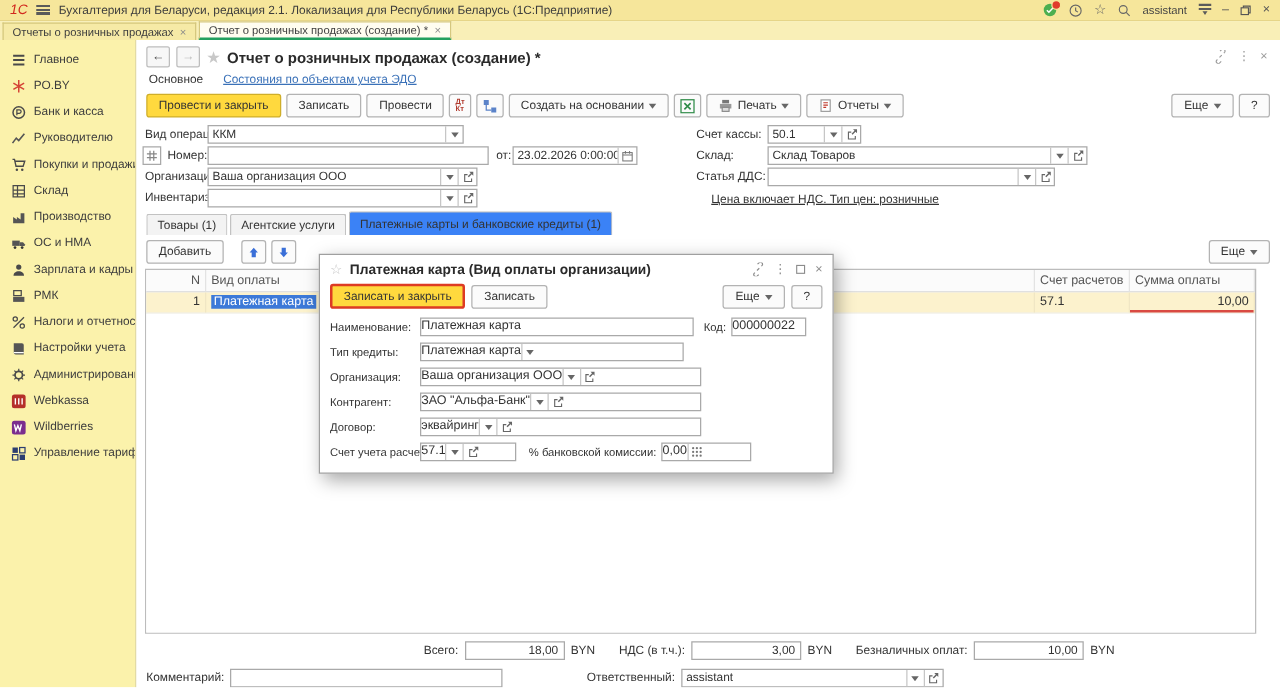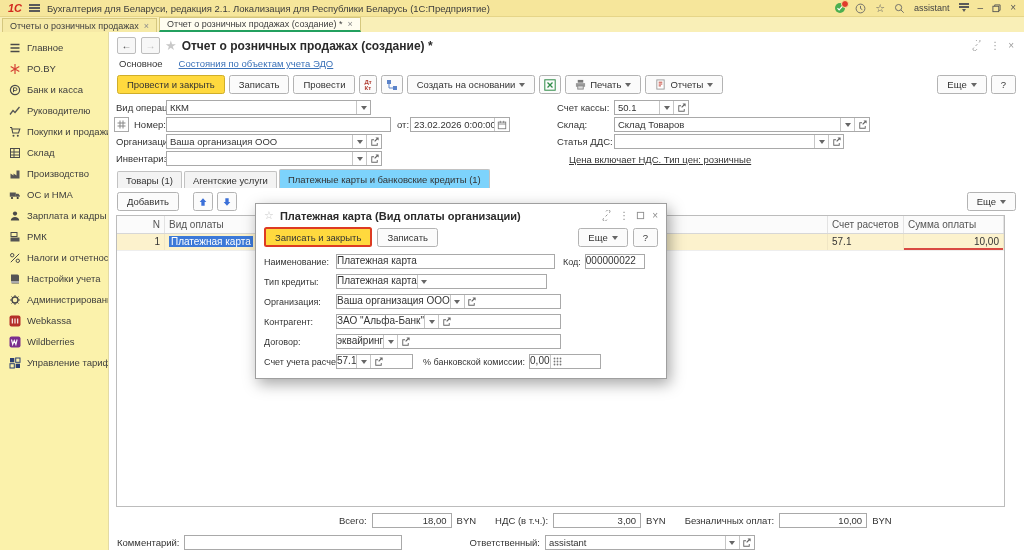--- a/index.html
+++ b/index.html
@@ -3,21 +3,21 @@
 <meta charset="utf-8">
 <style>
   html,body{margin:0;padding:0}
   .screen{position:relative;width:1024px;height:550px;overflow:hidden;background:#fff;
           font-family:"Liberation Sans","DejaVu Sans",sans-serif;font-size:10px;color:#333}
   svg{display:block}
 
   
   .titlebar{position:absolute;top:0;left:0;right:0;height:17px;background:#f6e69b;border-bottom:1px solid #e6d588;
             display:flex;align-items:center;gap:7px;padding:0 8px;box-sizing:border-box}
-  .logo1c{color:#d2281e;font-weight:bold;font-style:italic;font-size:11px;line-height:1}
+  .logo1c{color:#d2281e;font-weight:normal;font-style:italic;font-size:11px;line-height:1}
   .hamb{width:11px;height:8px;background:linear-gradient(#5a5a5a 0 2px,transparent 2px 3px,#5a5a5a 3px 5px,transparent 5px 6px,#5a5a5a 6px 8px)}
   .app-title{font-size:9.5px;color:#3c3c3c;white-space:nowrap}
   .tb-right{margin-left:auto;display:flex;align-items:center;gap:9px;color:#666}
   .tb-user{font-size:9px;color:#444}
   .winbtn{font-size:10px;color:#555;line-height:1}
   .notif{position:relative;width:12px;height:12px}
   .notif .dot{position:absolute;top:-2px;right:-3px;width:6px;height:6px;background:#e03c2c;border-radius:50%;border:1px solid #f6e69b}
 
   
   .tabbar{position:absolute;top:17px;left:0;right:0;height:15px;background:#f9efb7;display:flex;align-items:flex-end;gap:2px;padding:0 0 0 2px;box-sizing:border-box}
@@ -60,21 +60,21 @@
   .dd{width:13px;border-left:1px solid #c6c6c6;display:flex;align-items:center;justify-content:center;flex:none;cursor:pointer}
   .dd::after{content:"";border:3px solid transparent;border-top:4px solid #666;margin-top:4px}
   .ob{width:14px;border-left:1px solid #c6c6c6;display:flex;align-items:center;justify-content:center;flex:none;cursor:pointer}
   .calb,.kpb{width:14px;border-left:1px solid #c6c6c6;display:flex;align-items:center;justify-content:center;flex:none;cursor:pointer}
   .req{border-bottom:2px solid #d94a42}
 
   
   .ptabs{display:flex;align-items:flex-end;gap:2px;padding:5px 8px 0;height:21px;box-sizing:border-box}
   .ptab{height:16px;padding:0 8px;display:flex;align-items:center;font-size:9.5px;color:#333;
         border:1px solid #c2c2c2;border-bottom:none;background:#f3f3f3;border-radius:2px 2px 0 0;white-space:nowrap}
-  .ptab.active{background:#7dd3fc;height:18px;position:relative;z-index:2}
+  .ptab.active{background:#3b82f6;height:18px;position:relative;z-index:2}
 
   .cmdbar{display:flex;align-items:center;gap:4px;padding:4px 8px 4px}
   .arrbtn{width:20px}
 
   
   .tablebox{margin:0 19px 0 7px;height:292px;border:1px solid #bcbcbc;display:flex;flex-direction:column;box-sizing:border-box;background:#fff}
   .thead{display:flex;height:18px;background:#fbfbfb;border-bottom:1px solid #d7d7d7;color:#555;flex:none;box-sizing:border-box}
   .th{padding:3px 4px 0;border-right:1px solid #e3e3e3;box-sizing:border-box;white-space:nowrap;overflow:hidden}
   .trow{display:flex;height:17px;background:#fcf2cd;border-bottom:1px solid #eee;flex:none;box-sizing:border-box}
   .td{padding:2px 4px 0;border-right:1px solid #f0e6c4;box-sizing:border-box;white-space:nowrap;overflow:hidden}

